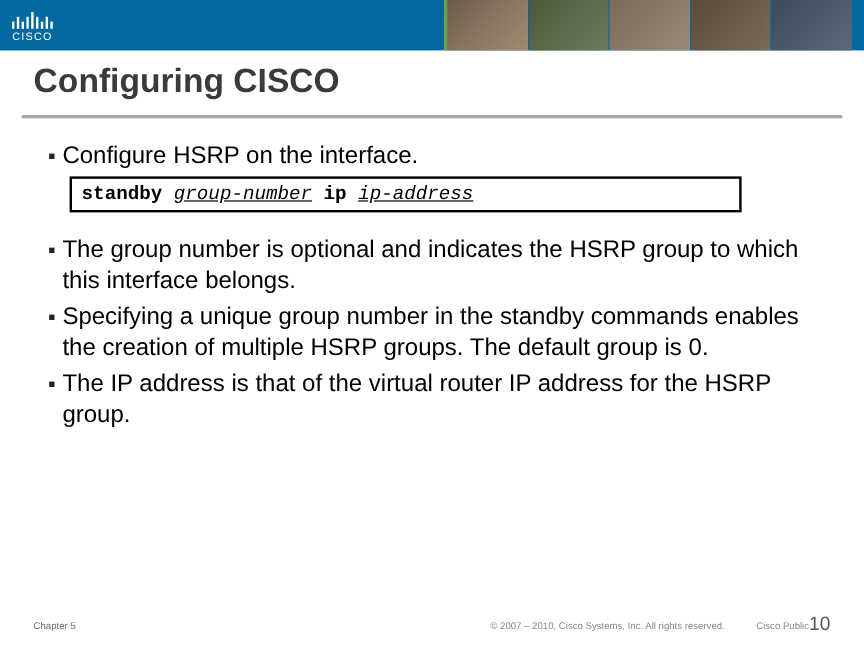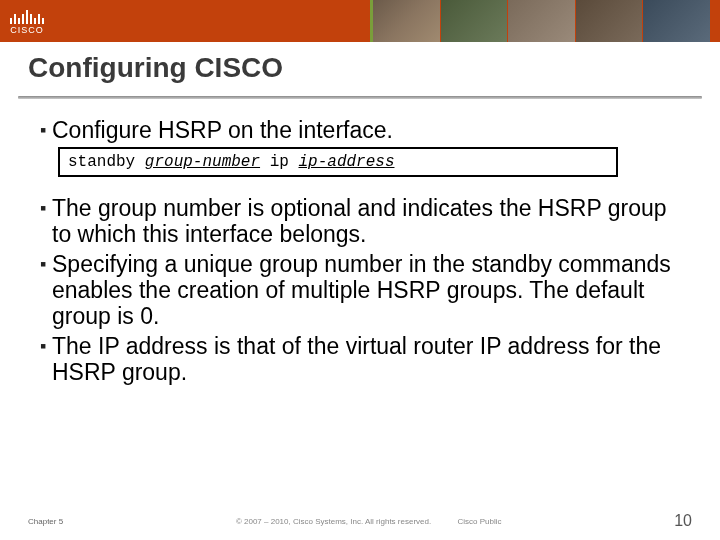--- a/index.html
+++ b/index.html
@@ -7,21 +7,21 @@
     width: 720px;
     height: 540px;
     font-family: Arial, Helvetica, sans-serif;
     background: #fff;
     position: relative;
     overflow: hidden;
   }
   .top-bar {
     width: 100%;
     height: 42px;
-    background: #c2410c;
+    background: #0369a1;
     display: flex;
     align-items: center;
     justify-content: space-between;
     padding: 10px 10px;
   }
   .cisco-logo {
     display: flex;
     flex-direction: column;
     align-items: center;
     color: #fff;
@@ -81,53 +81,53 @@
     margin-bottom: 4px;
   }
   .bullet-mark {
     width: 12px;
     font-size: 18px;
     line-height: 26px;
     color: #222;
     flex-shrink: 0;
   }
   .bullet-text {
-    font-size: 23px;
+    font-size: 20px;
     line-height: 26px;
     color: #000;
   }
   .prompt-line {
     font-family: "Courier New", monospace;
     font-size: 16px;
     margin: 10px 0 4px 18px;
     color: #000;
   }
   .command-box {
     border: 2px solid #000;
     margin: 0 0 18px 18px;
     padding: 4px 8px;
     font-family: "Courier New", monospace;
     font-size: 16px;
     width: 560px;
   }
-  .command-box .bold { font-weight: normal; }
+  .command-box .bold { font-weight: bold; }
   .command-box .italic { font-style: italic; text-decoration: underline; }
   .footer {
     position: absolute;
     bottom: 10px;
     left: 0;
     width: 100%;
     padding: 0 28px;
     display: flex;
     align-items: center;
     font-size: 8px;
     color: #888;
   }
   .footer-left { flex: 0 0 auto; color: #666; }
-  .footer-center { flex: 1; text-align: center; }
+  .footer-center { flex: 1; text-align: right; }
   .footer-right { flex: 0 0 auto; font-size: 16px; color: #555; }
   .footer-pub { margin-left: 24px; }
 </style>
 </head>
 <body>
 
 <div class="top-bar">
   <div class="cisco-logo">
     <div class="cisco-bars">
       <span style="height:6px"></span>

